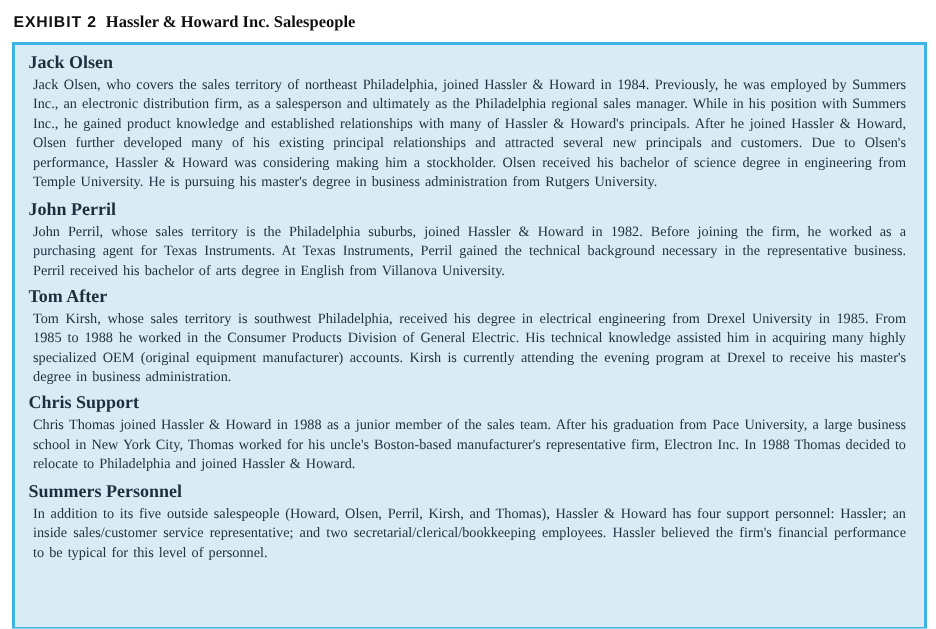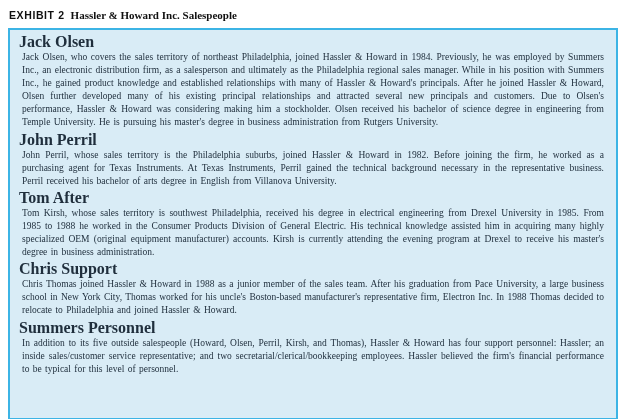--- a/index.html
+++ b/index.html
@@ -42,21 +42,21 @@
     width: 610px;
     height: 394px;
     background: #d9ecf6;
     border: 2px solid #3cb4e5;
     border-bottom-width: 4px;
     padding: 4px 9px 4px 9px;
     overflow: hidden;
   }
   .section-heading {
     font-weight: bold;
-    font-size: 16px;
+    font-size: 12px;
     line-height: 13px;
     color: #1f2e3c;
     margin: 0 0 2px 0;
   }
   .section:first-child .section-heading {
     margin-top: 1px;
   }
   .section-body {
     font-size: 9.5px;
     line-height: 13.1px;

